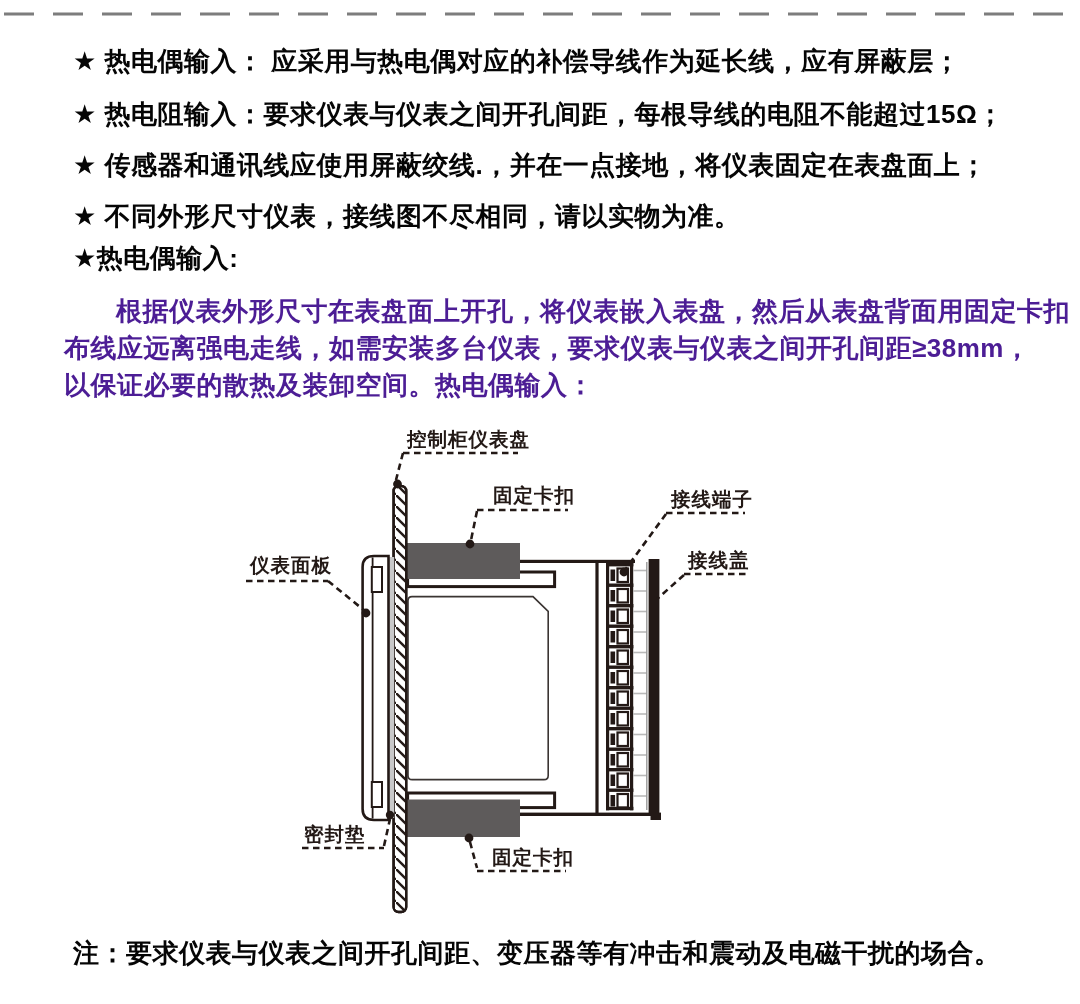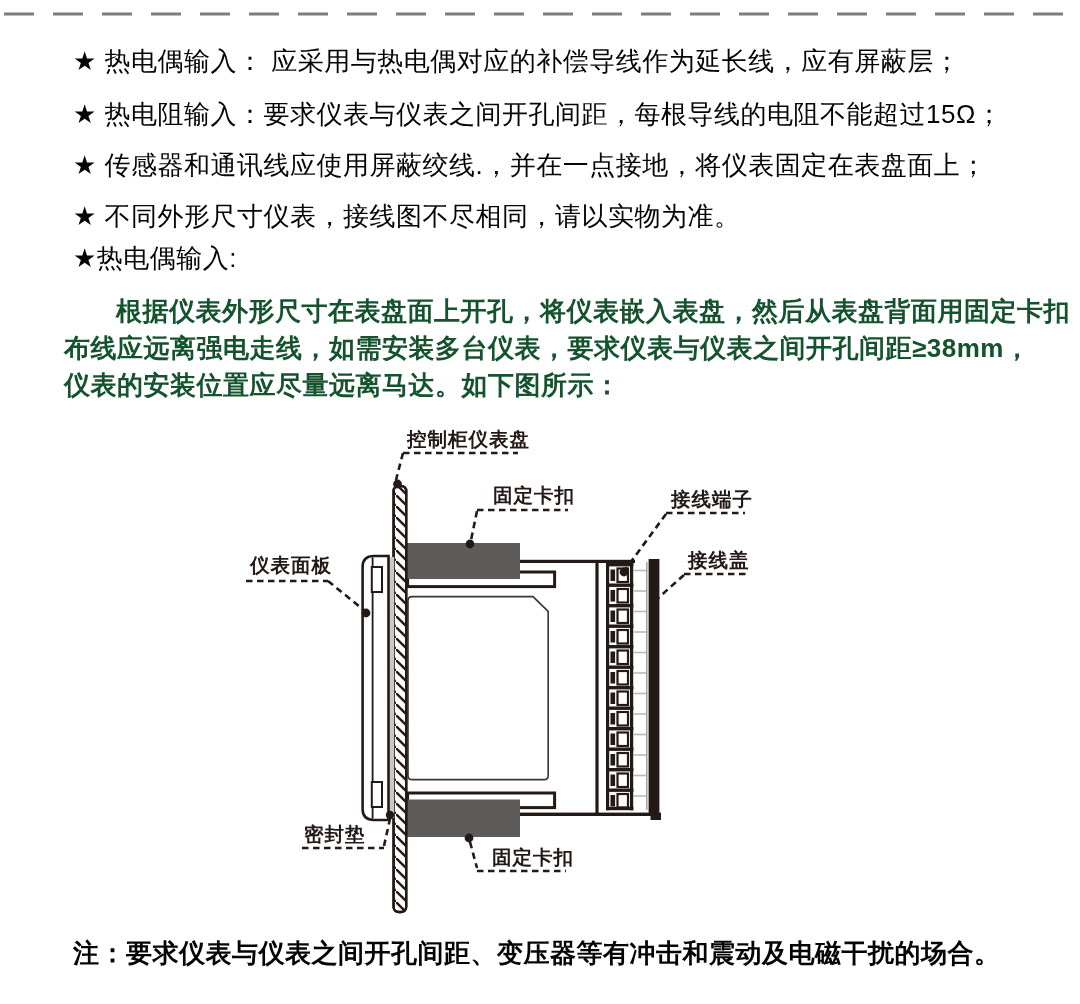--- a/index.html
+++ b/index.html
@@ -3,26 +3,26 @@
 <meta charset="utf-8">
 <style>
   html,body{margin:0;padding:0;}
   body{
     width:1080px;height:1004px;position:relative;background:#ffffff;
     font-family:"Liberation Sans","DejaVu Sans",sans-serif;
     color:#000;overflow:hidden;
   }
   .abs{position:absolute;}
   .bullet-line{
-    left:73px;font-size:26px;line-height:30px;font-weight:400;
+    left:73px;font-size:26px;line-height:30px;font-weight:700;
     letter-spacing:0.5px;white-space:nowrap;color:#050505;
   }
   .para-line{
     left:64px;font-size:26px;line-height:34px;font-weight:600;
-    letter-spacing:0.5px;white-space:nowrap;color:#14532d;
+    letter-spacing:0.5px;white-space:nowrap;color:#4c1d95;
   }
   .note-line{
     left:73px;top:936px;font-size:26px;font-weight:600;
     letter-spacing:0.5px;white-space:nowrap;color:#050505;
   }
   svg text{
     font-family:"Liberation Sans","DejaVu Sans",sans-serif;
     font-size:19.5px;font-weight:600;fill:#231916;letter-spacing:1px;
   }
 </style>
@@ -142,15 +142,15 @@
 </svg>
 
 <div class="abs bullet-line" style="top:46px">★ 热电偶输入： 应采用与热电偶对应的补偿导线作为延长线，应有屏蔽层；</div>
 <div class="abs bullet-line" style="top:99px">★ 热电阻输入：要求仪表与仪表之间开孔间距，每根导线的电阻不能超过15Ω；</div>
 <div class="abs bullet-line" style="top:150px">★ 传感器和通讯线应使用屏蔽绞线.，并在一点接地，将仪表固定在表盘面上；</div>
 <div class="abs bullet-line" style="top:201px">★ 不同外形尺寸仪表，接线图不尽相同，请以实物为准。</div>
 <div class="abs bullet-line" style="top:243px">★热电偶输入:</div>
 
 <div class="abs para-line" style="top:294px;padding-left:52px">根据仪表外形尺寸在表盘面上开孔，将仪表嵌入表盘，然后从表盘背面用固定卡扣</div>
 <div class="abs para-line" style="top:331px">布线应远离强电走线，如需安装多台仪表，要求仪表与仪表之间开孔间距≥38mm，</div>
-<div class="abs para-line" style="top:368px">仪表的安装位置应尽量远离马达。如下图所示：</div>
+<div class="abs para-line" style="top:368px">以保证必要的散热及装卸空间。热电偶输入：</div>
 
 <div class="abs note-line">注：要求仪表与仪表之间开孔间距、变压器等有冲击和震动及电磁干扰的场合。</div>
 
 </body></html>

